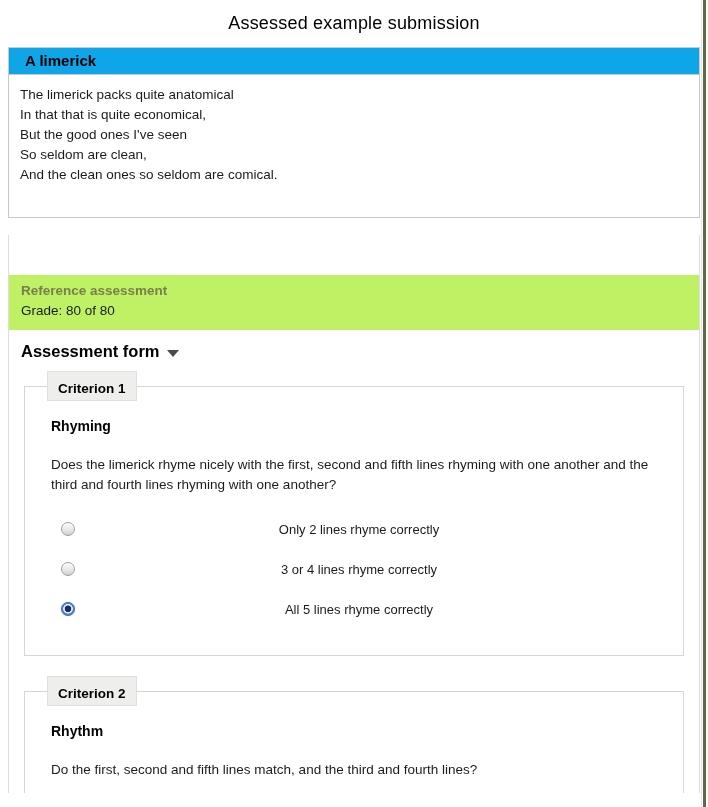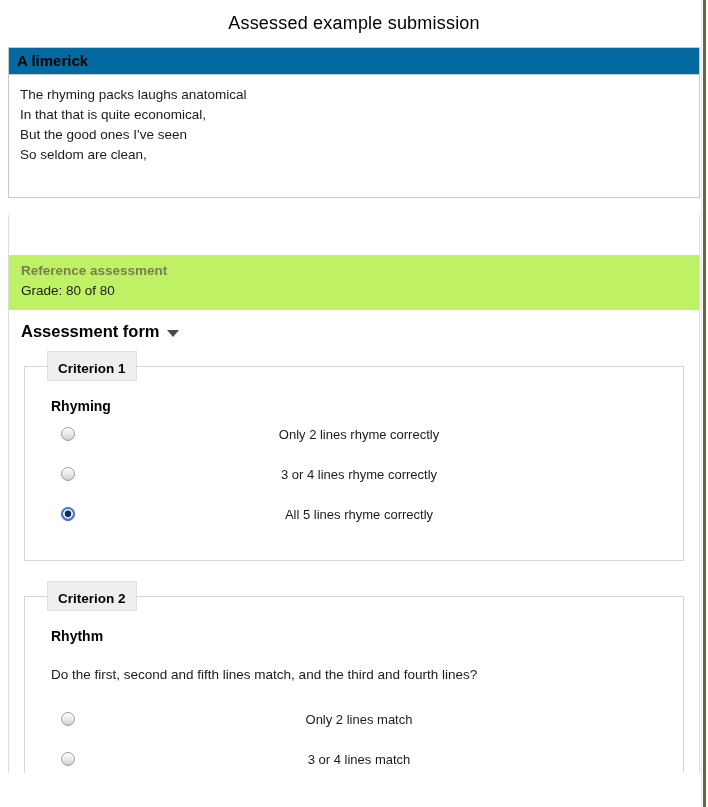--- a/index.html
+++ b/index.html
@@ -12,22 +12,22 @@
   .page-edge-light { position:absolute; top:0; right:6px; width:1px; height:807px; background:#e4e4e4; }
 
   h1.page-title {
     text-align:center; font-size:18px; font-weight:normal; color:#000;
     padding:13px 0 10px; letter-spacing:0.2px;
   }
 
   
   .submission-box { margin:3px 8px 0; border:1px solid #c9c9c9; background:#fff; }
   .submission-header {
-    background:#0369a1; border-bottom:1px solid #c9c9c9;
-    font-weight:bold; font-size:15px; color:#000; padding:4px 8px 5px;
+    background:#0ea5e9; border-bottom:1px solid #c9c9c9;
+    font-weight:bold; font-size:15px; color:#000; padding:4px 16px 5px;
   }
   .submission-body { padding:10px 11px 32px; font-size:13.5px; line-height:20px; color:#1b1b1b; }
 
   
   .reference-region {
     margin:17px 8px 0; height:558px; overflow:hidden;
     border-left:1px solid #ddd; border-right:1px solid #ddd; background:#fff;
   }
   .reference-header { background:#bef264; padding:8px 12px 12px;margin-top:40px; }
   .reference-title { font-weight:bold; font-size:13.5px; color:#7a7e4f; }
@@ -67,41 +67,43 @@
 <body>
 
 <div class="page-edge-light"></div>
 <div class="page-edge"></div>
 
 <h1 class="page-title">Assessed example submission</h1>
 
 <div class="submission-box">
   <div class="submission-header">A limerick</div>
   <div class="submission-body">
-    <div>The rhyming packs laughs anatomical</div>
+    <div>The limerick packs quite anatomical</div>
     <div>In that that is quite economical,</div>
     <div>But the good ones I've seen</div>
     <div>So seldom are clean,</div>
+    <div>And the clean ones so seldom are comical.</div>
   </div>
 </div>
 
 <div class="reference-region">
   <div class="reference-header">
     <div class="reference-title">Reference assessment</div>
     <div class="reference-grade">Grade: 80 of 80</div>
   </div>
 
   <div class="form-heading">
     <span>Assessment form</span>
     <span class="collapse-arrow"></span>
   </div>
 
   <fieldset class="criterion">
     <legend>Criterion 1</legend>
     <div class="dimension-title">Rhyming</div>
+    <div class="dimension-desc">Does the limerick rhyme nicely with the first, second and fifth lines rhyming with one another and the third and fourth lines rhyming with one another?</div>
     <div class="option-row">
       <span class="radio"></span>
       <span class="option-label">Only 2 lines rhyme correctly</span>
     </div>
     <div class="option-row">
       <span class="radio"></span>
       <span class="option-label">3 or 4 lines rhyme correctly</span>
     </div>
     <div class="option-row">
       <span class="radio selected"></span>

